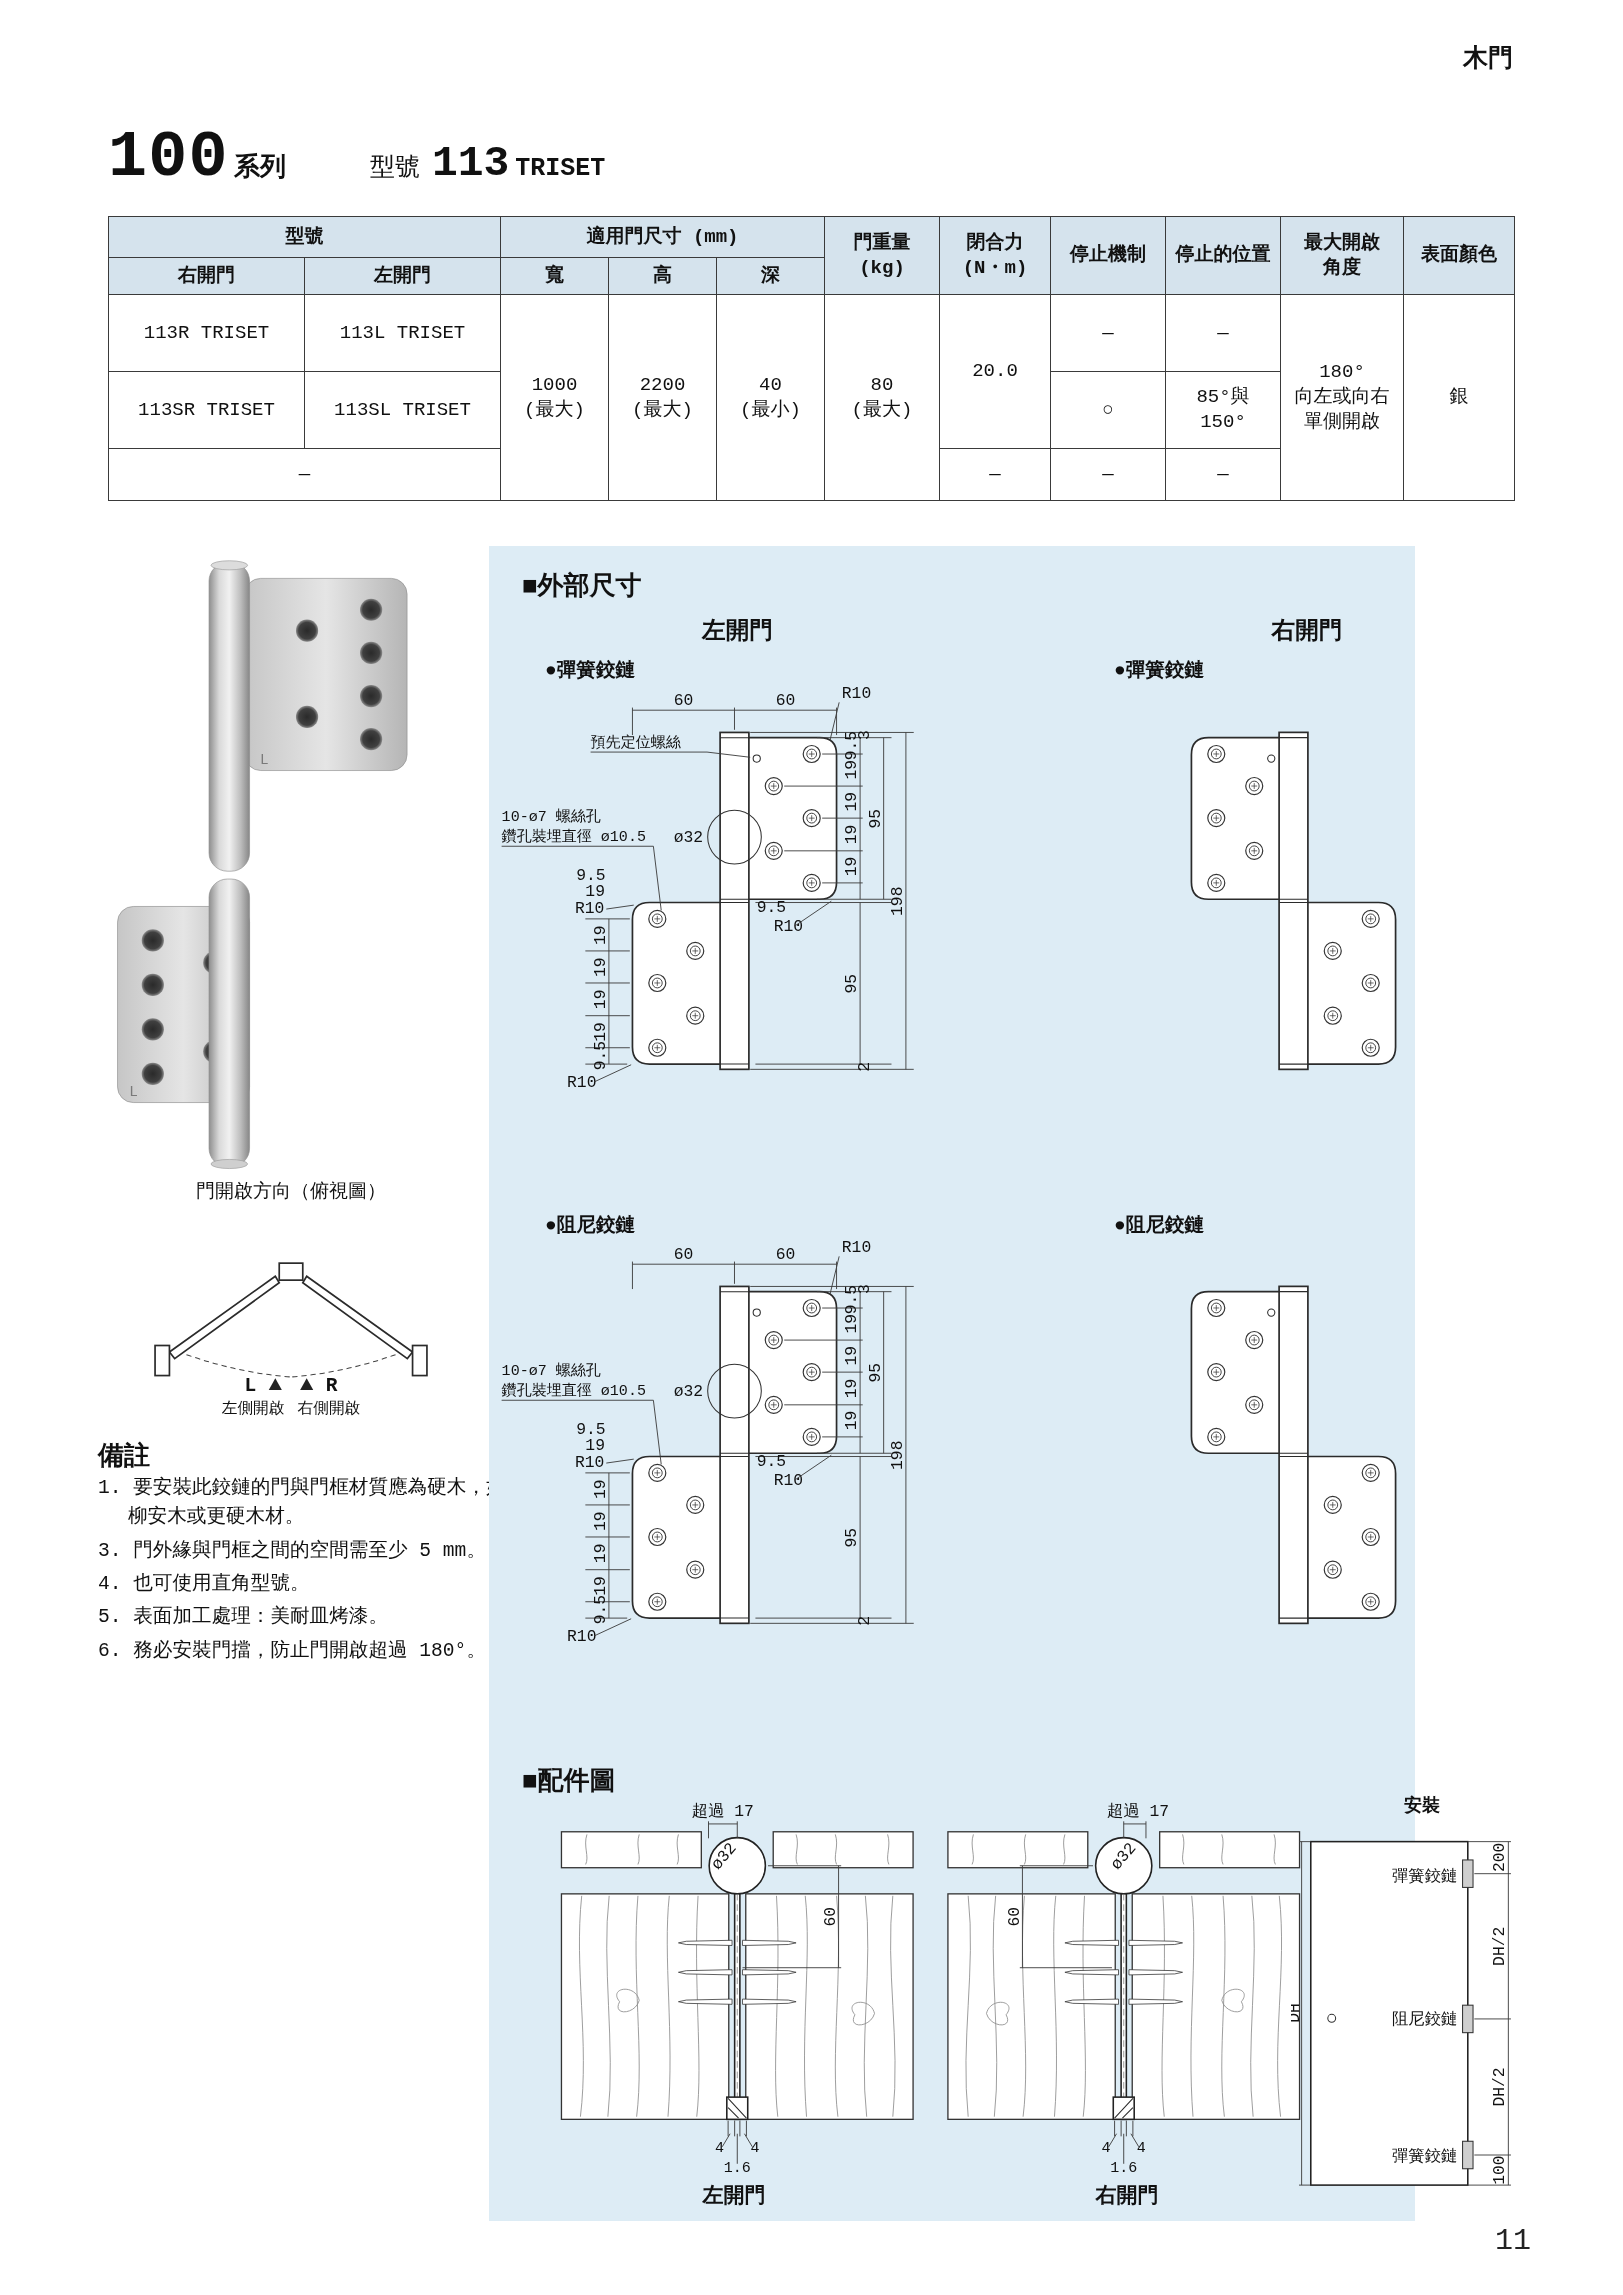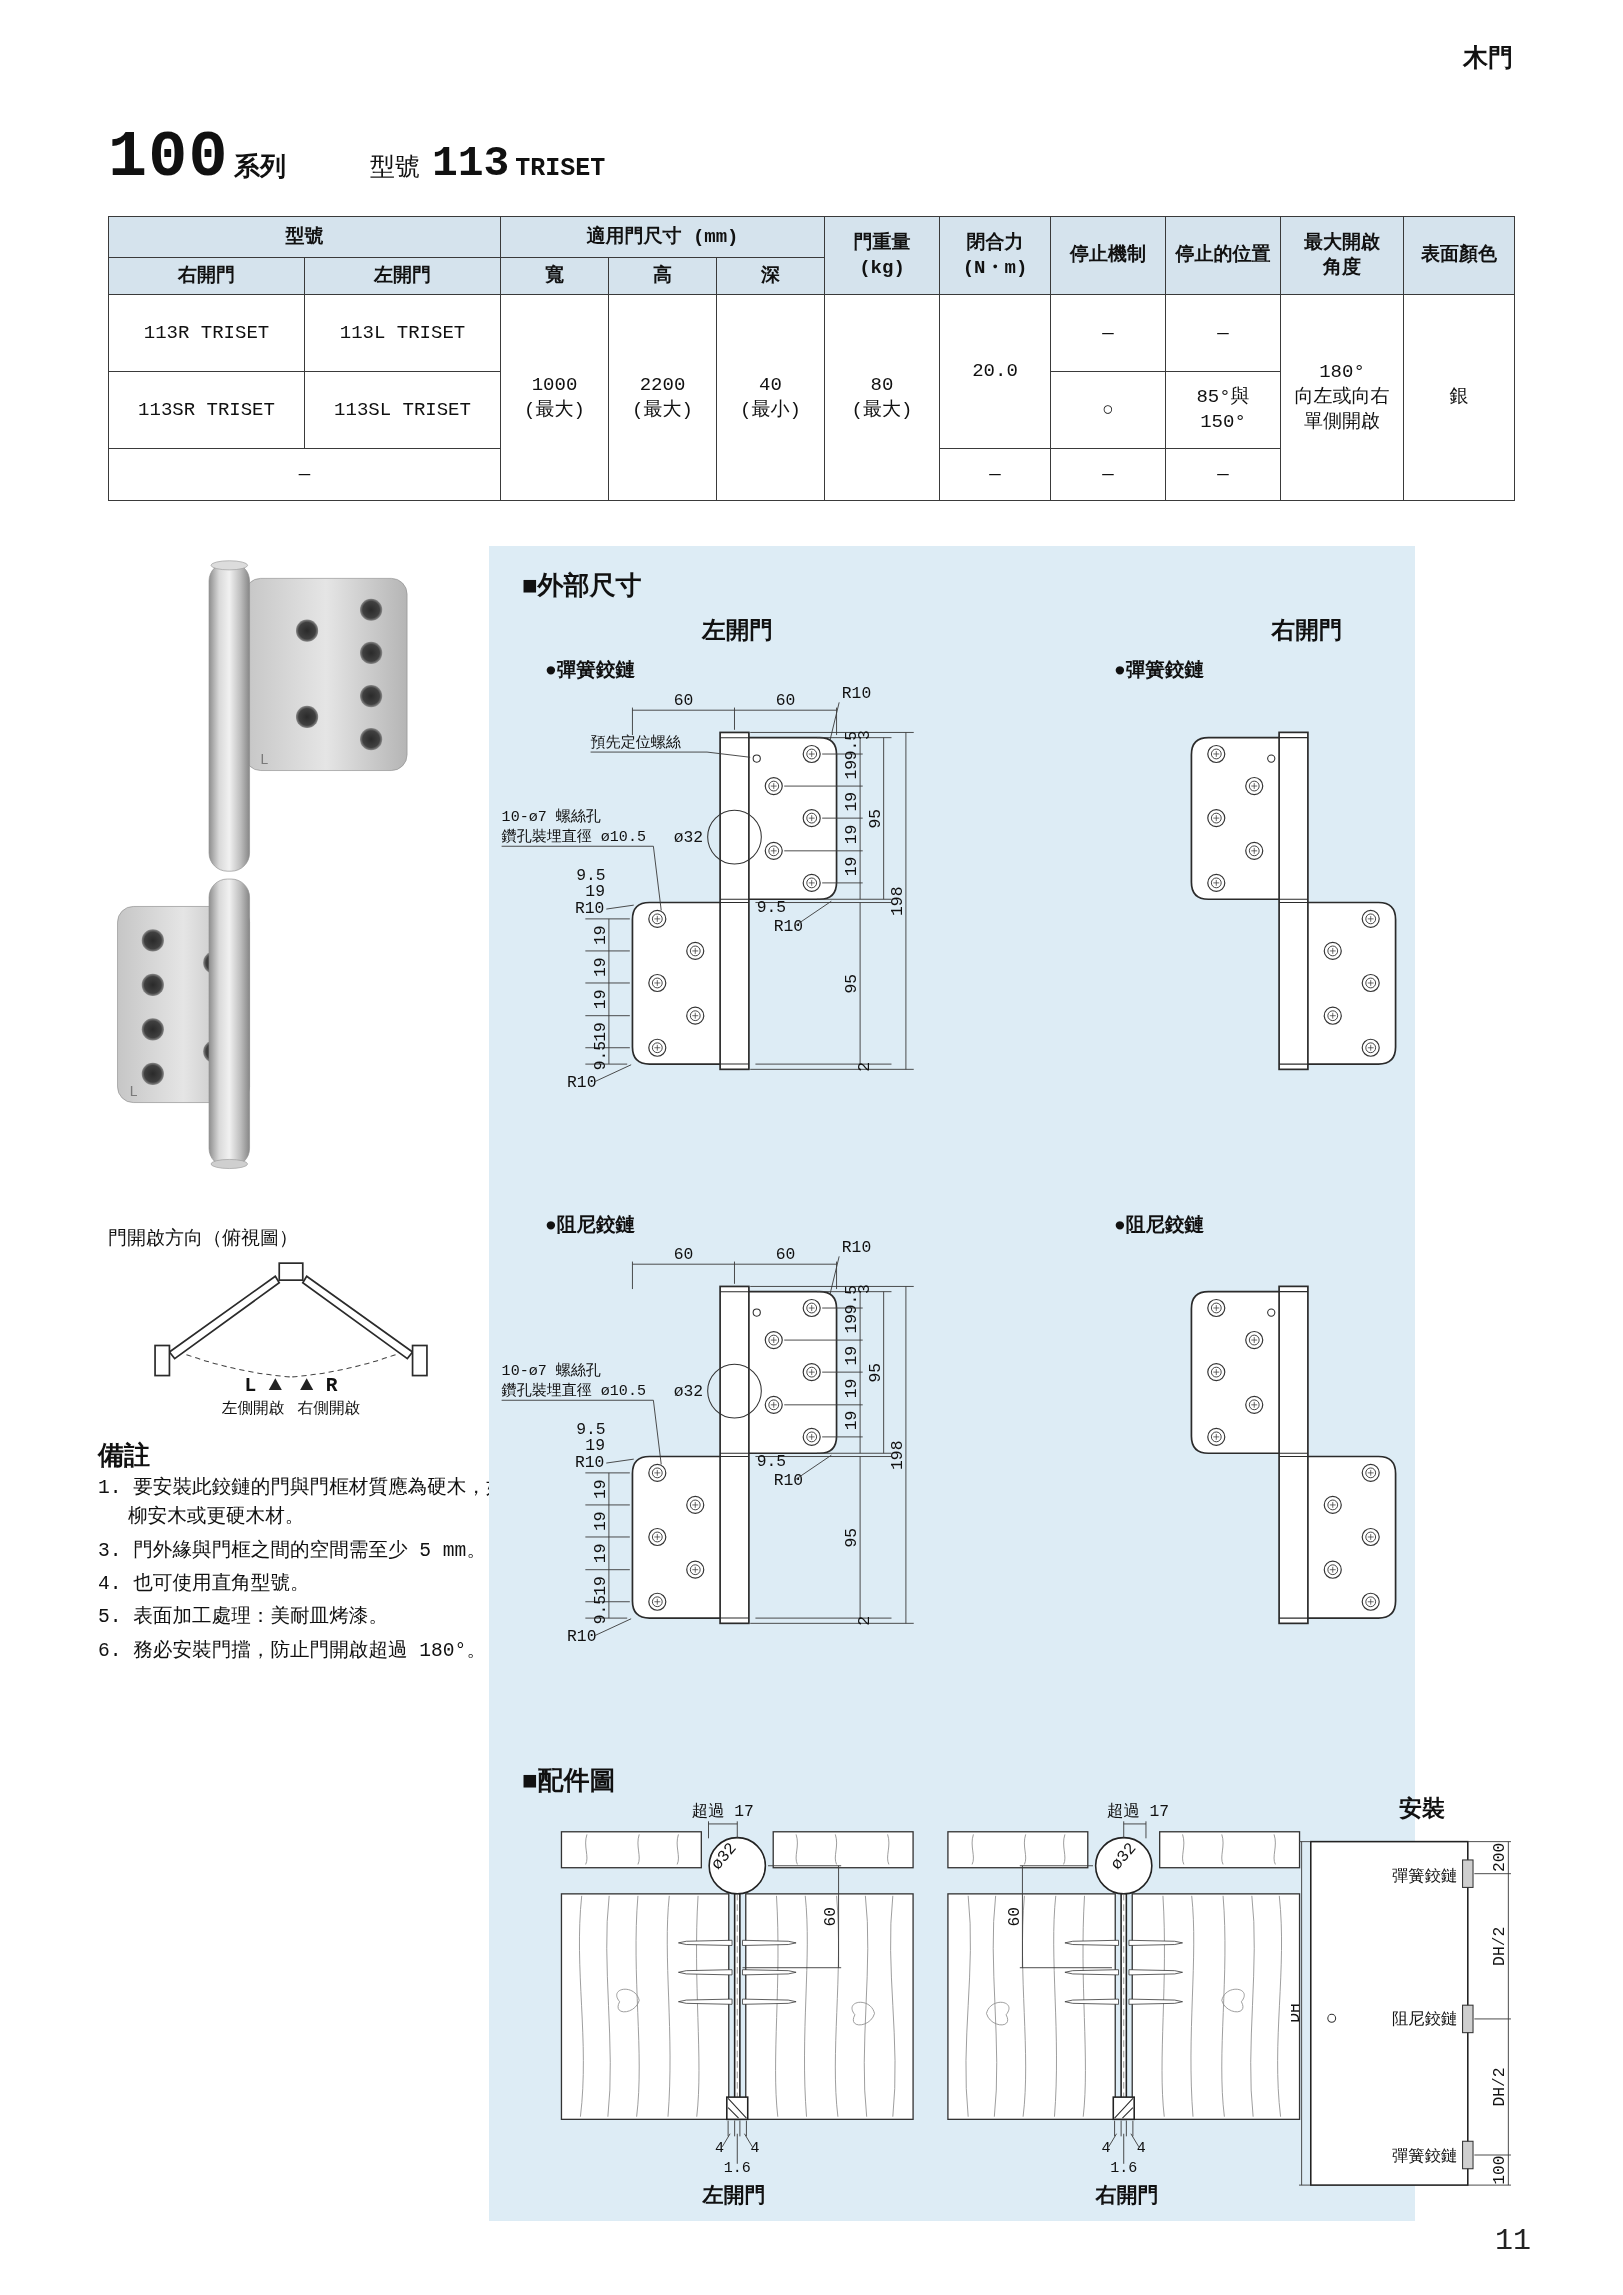--- a/index.html
+++ b/index.html
@@ -14,31 +14,31 @@
   .model-label{font-size:25px;margin-left:84px}
   .model-num{font-size:43px;font-weight:bold;margin-left:11.8px}
   .model-name{font-size:25px;font-weight:bold;margin-left:6px}
   
   table.spec{position:absolute;left:108px;top:216px;width:1406px;border-collapse:collapse;table-layout:fixed}
   .spec th,.spec td{border:1.3px solid #3a3a3a;text-align:center;vertical-align:middle;
         font-size:19px;padding:2.6px 3.9px;white-space:pre-line;line-height:1.3}
   .spec th{background:#d5e3ed;font-weight:bold}
   .spec td{background:#fff;font-weight:normal}
   
-  .dir-title{left:108px;top:1225px;width:366px;text-align:left;font-size:19px}
+  .dir-title{left:108px;top:1178px;width:366px;text-align:center;font-size:19px}
   .notes-title{left:98px;top:1438px;font-size:26px;font-weight:bold}
   .notes-list{left:98px;top:1474px;width:409px;font-size:19.6px;line-height:1.5}
   .notes-list div{padding-left:30px;text-indent:-30px;margin-bottom:3.9px}
   
   .panel{left:489px;top:546px;width:926px;height:1675px;background:#ddecf5}
   .sec-title{font-size:26px;font-weight:bold}
   .col-head{font-size:23.6px;font-weight:bold;text-align:center}
   .sub-label{font-size:19.6px;font-weight:bold}
   .acc-caption{font-size:21px;font-weight:bold;text-align:center}
-  .install-title{font-size:23px;font-weight:bold;text-align:center}
+  .install-title{font-size:18px;font-weight:bold;text-align:center}
   .page-num{right:92px;top:2224px;font-size:30px;color:#222}
   
   .plate{fill:#fff;stroke:#2b2b2b;stroke-width:2.6}
   .thin2{stroke:#2b2b2b;stroke-width:1.6;fill:none}
   .thin{fill:none;stroke:#333;stroke-width:1.6}
   .hO{fill:#fff;stroke:#333;stroke-width:1.8}
   .hI{fill:#fff;stroke:#333;stroke-width:1.4}
   .hC{stroke:#333;stroke-width:1.1;fill:none}
   .dl{stroke:#3c3c3c;stroke-width:1.4;fill:none}
   .dt{font-size:25px;fill:#111}

